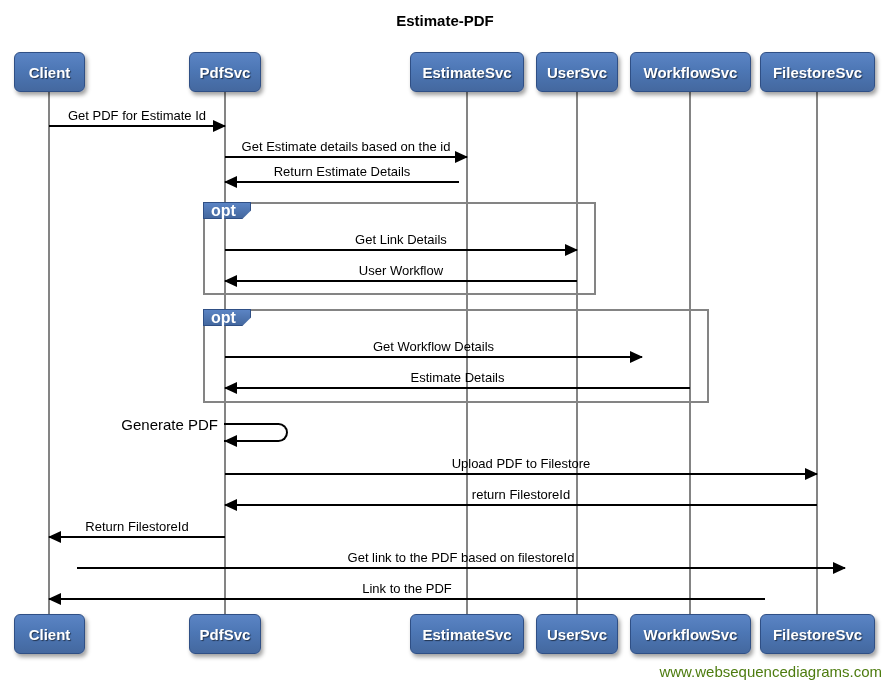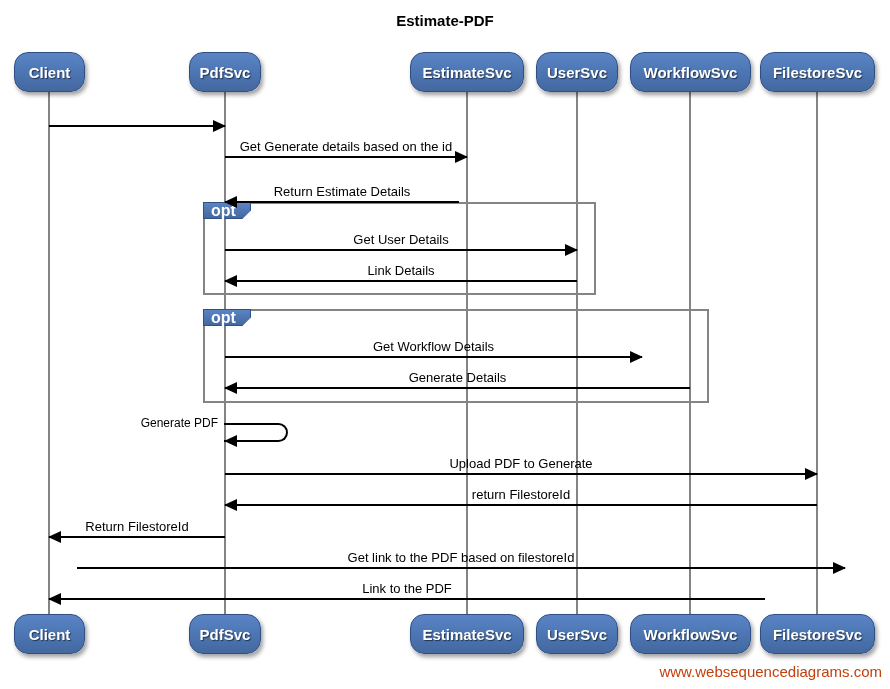--- a/index.html
+++ b/index.html
@@ -5,27 +5,27 @@
   html,body{margin:0;padding:0;background:#ffffff;}
   .canvas{
     position:relative;width:890px;height:689px;background:#ffffff;overflow:hidden;
     font-family:Liberation Sans, sans-serif;color:#000;
   }
   .title{
     position:absolute;left:0;top:12px;width:890px;text-align:center;
     font-size:15px;font-weight:bold;color:#000;
   }
   .watermark{
-    position:absolute;right:8px;top:663px;font-size:15px;color:#c2410c;
+    position:absolute;right:8px;top:663px;font-size:15px;color:#4d7c0f;
   }
   .lifeline{
     position:absolute;top:92px;height:522px;width:2px;background:#848484;
   }
   .actor{
-    position:absolute;height:40px;border:1px solid #2f4f85;border-radius:14px;
+    position:absolute;height:40px;border:1px solid #2f4f85;border-radius:6px;
     background:linear-gradient(180deg,#5b84c4 0%,#4d77b5 45%,#44689f 100%);
     box-shadow:2px 3px 4px rgba(0,0,0,0.38);
     display:flex;align-items:center;justify-content:center;
     color:#ffffff;font-weight:bold;font-size:15px;
     text-shadow:1px 1px 1px rgba(0,0,0,0.55);
     box-sizing:border-box;
   }
   .fragment{
     position:absolute;border:2px solid #848484;box-sizing:border-box;background:transparent;
   }
@@ -47,21 +47,21 @@
   .dir-right .arrowhead{
     right:-1px;border-left:13px solid #000;
     border-top:6px solid transparent;border-bottom:6px solid transparent;
   }
   .dir-left .arrowhead{
     left:-1px;border-right:13px solid #000;
     border-top:6px solid transparent;border-bottom:6px solid transparent;
   }
   .self-label{
     position:absolute;left:100px;top:416px;width:118px;text-align:right;
-    font-size:12px;white-space:nowrap;
+    font-size:15px;white-space:nowrap;
   }
   .self-loop{
     position:absolute;left:224px;top:423px;width:64px;height:19px;box-sizing:border-box;
     border:2px solid #000;border-left:none;border-radius:0 10px 10px 0;
   }
   .self-arrowhead{
     position:absolute;left:224px;top:435px;width:0;height:0;
     border-right:13px solid #000;
     border-top:6px solid transparent;border-bottom:6px solid transparent;
   }
@@ -94,73 +94,74 @@
   <div class="actor" style="left:760px;top:52px;width:115px;">FilestoreSvc</div>
 
   <div class="actor" style="left:14px;top:614px;width:71px;">Client</div>
   <div class="actor" style="left:189px;top:614px;width:72px;">PdfSvc</div>
   <div class="actor" style="left:410px;top:614px;width:114px;">EstimateSvc</div>
   <div class="actor" style="left:536px;top:614px;width:82px;">UserSvc</div>
   <div class="actor" style="left:630px;top:614px;width:121px;">WorkflowSvc</div>
   <div class="actor" style="left:760px;top:614px;width:115px;">FilestoreSvc</div>
 
   <div class="msg dir-right" style="left:49px;top:107px;width:176px;">
+    <div class="msg-label">Get PDF for Estimate Id</div>
     <div class="msg-line">
         <i class="arrowhead"></i>
       </div>
   </div>
 
   <div class="msg dir-right" style="left:225px;top:138px;width:242px;">
-    <div class="msg-label">Get Generate details based on the id</div>
+    <div class="msg-label">Get Estimate details based on the id</div>
     <div class="msg-line">
         <i class="arrowhead"></i>
       </div>
   </div>
 
-  <div class="msg dir-left" style="left:225px;top:183px;width:234px;">
+  <div class="msg dir-left" style="left:225px;top:163px;width:234px;">
     <div class="msg-label">Return Estimate Details</div>
     <div class="msg-line">
         <i class="arrowhead"></i>
       </div>
   </div>
 
   <div class="msg dir-right" style="left:225px;top:231px;width:352px;">
-    <div class="msg-label">Get User Details</div>
+    <div class="msg-label">Get Link Details</div>
     <div class="msg-line">
         <i class="arrowhead"></i>
       </div>
   </div>
 
   <div class="msg dir-left" style="left:225px;top:262px;width:352px;">
-    <div class="msg-label">Link Details</div>
+    <div class="msg-label">User Workflow</div>
     <div class="msg-line">
         <i class="arrowhead"></i>
       </div>
   </div>
 
   <div class="msg dir-right" style="left:225px;top:338px;width:417px;">
     <div class="msg-label">Get Workflow Details</div>
     <div class="msg-line">
         <i class="arrowhead"></i>
       </div>
   </div>
 
   <div class="msg dir-left" style="left:225px;top:369px;width:465px;">
-    <div class="msg-label">Generate Details</div>
+    <div class="msg-label">Estimate Details</div>
     <div class="msg-line">
         <i class="arrowhead"></i>
       </div>
   </div>
 
   <div class="self-label">Generate PDF</div>
   <div class="self-loop"></div>
   <i class="self-arrowhead"></i>
 
   <div class="msg dir-right" style="left:225px;top:455px;width:592px;">
-    <div class="msg-label">Upload PDF to Generate</div>
+    <div class="msg-label">Upload PDF to Filestore</div>
     <div class="msg-line">
         <i class="arrowhead"></i>
       </div>
   </div>
 
   <div class="msg dir-left" style="left:225px;top:486px;width:592px;">
     <div class="msg-label">return FilestoreId</div>
     <div class="msg-line">
         <i class="arrowhead"></i>
       </div>

